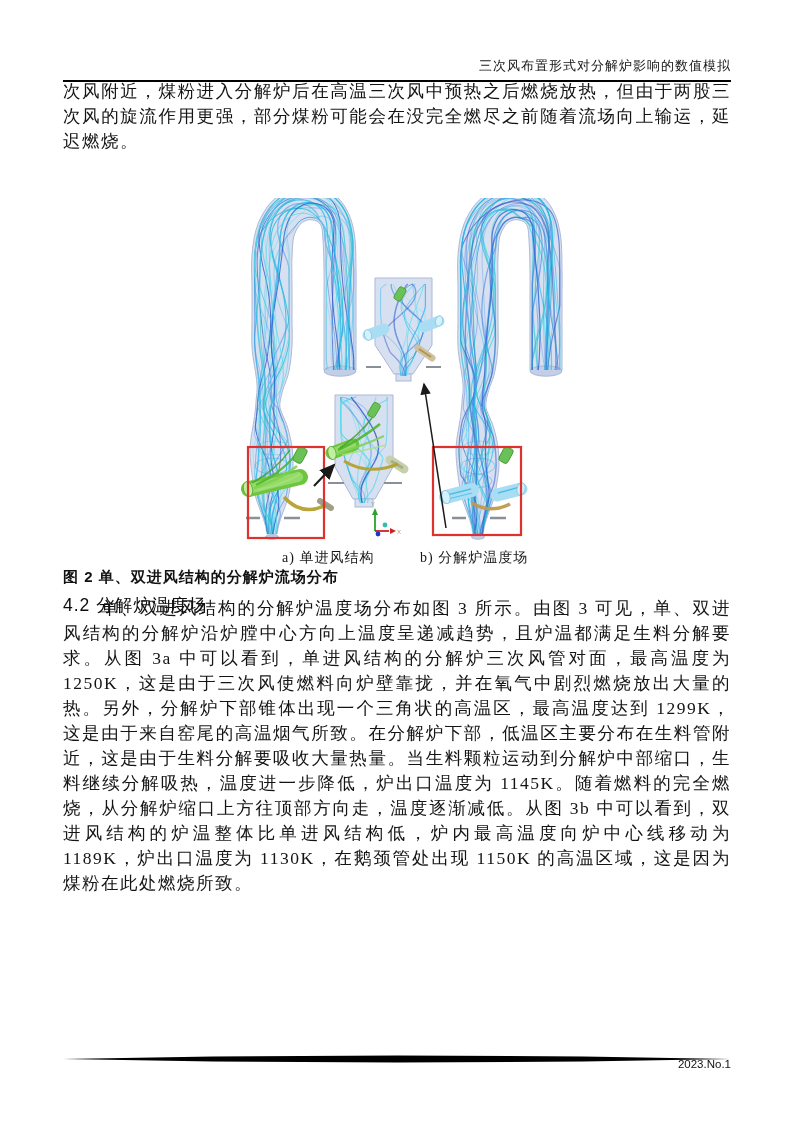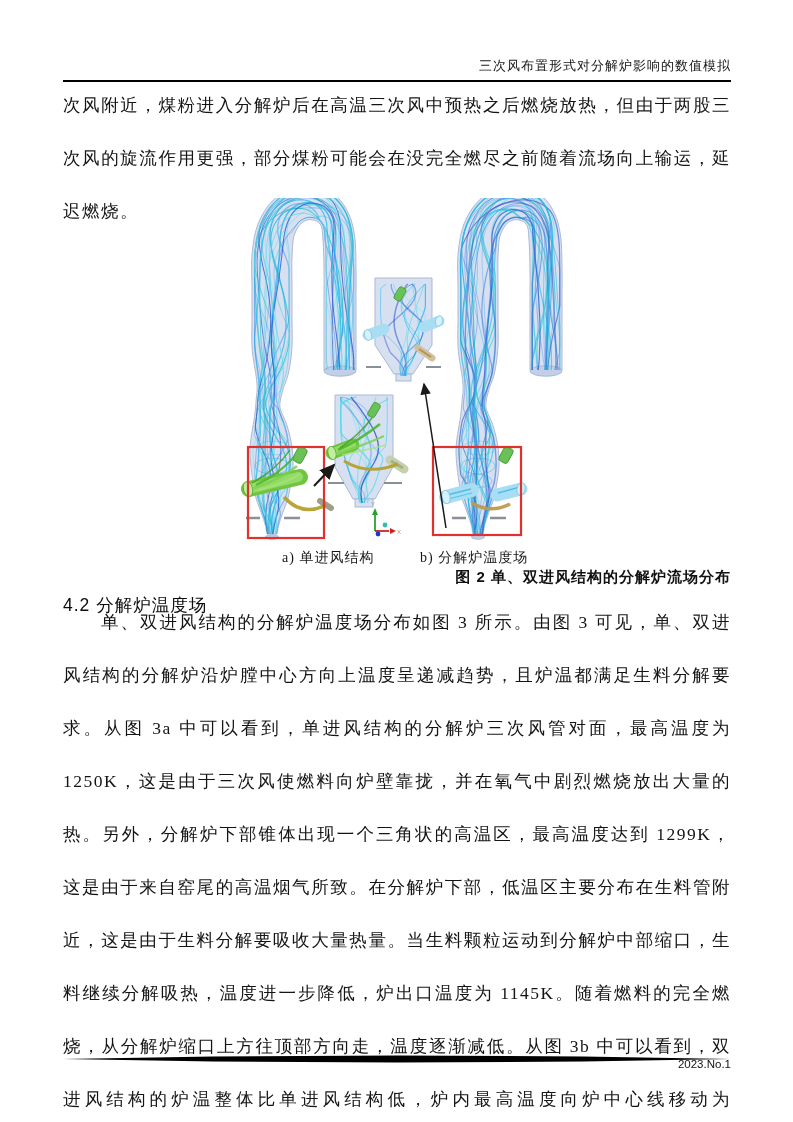--- a/index.html
+++ b/index.html
@@ -8,31 +8,31 @@
     font-family:"Liberation Serif","DejaVu Serif",serif;color:#111;
     overflow:hidden;
   }
   .abs{position:absolute;}
   .running-title{
     top:57px;left:63px;width:668px;text-align:right;
     font-size:13px;letter-spacing:1px;color:#151515;
   }
   .header-rule{top:80px;left:63px;width:668px;height:2px;background:#000;}
   .body-text{
-    left:63px;width:668px;font-size:17.5px;line-height:53px;
+    left:63px;width:668px;font-size:17.5px;line-height:25px;
     letter-spacing:1.5px;text-align:justify;text-align-last:left;color:#141414;
   }
   .para1{top:79px;}
   .para2{top:596px;text-indent:38px;}
   .figure-wrap{left:230px;top:198px;width:344px;height:352px;}
   .figcap-ab{font-size:14px;letter-spacing:1px;color:#161616;}
   .figcap-a{left:282px;top:549px;}
   .figcap-b{left:420px;top:549px;}
   .fig-caption{
-    top:568px;left:63px;width:668px;text-align:right;
+    top:568px;left:63px;width:668px;text-align:left;
     font-family:"Liberation Sans","DejaVu Sans",sans-serif;
     font-weight:bold;font-size:15px;letter-spacing:1px;color:#111;
   }
   .section-heading{
     top:593px;left:63px;
     font-family:"Liberation Sans","DejaVu Sans",sans-serif;
     font-weight:normal;font-size:17.5px;letter-spacing:1px;color:#0d0d0d;
   }
   .footer-bar{top:1049px;left:63px;width:668px;height:8px;}
   .footer-row{

